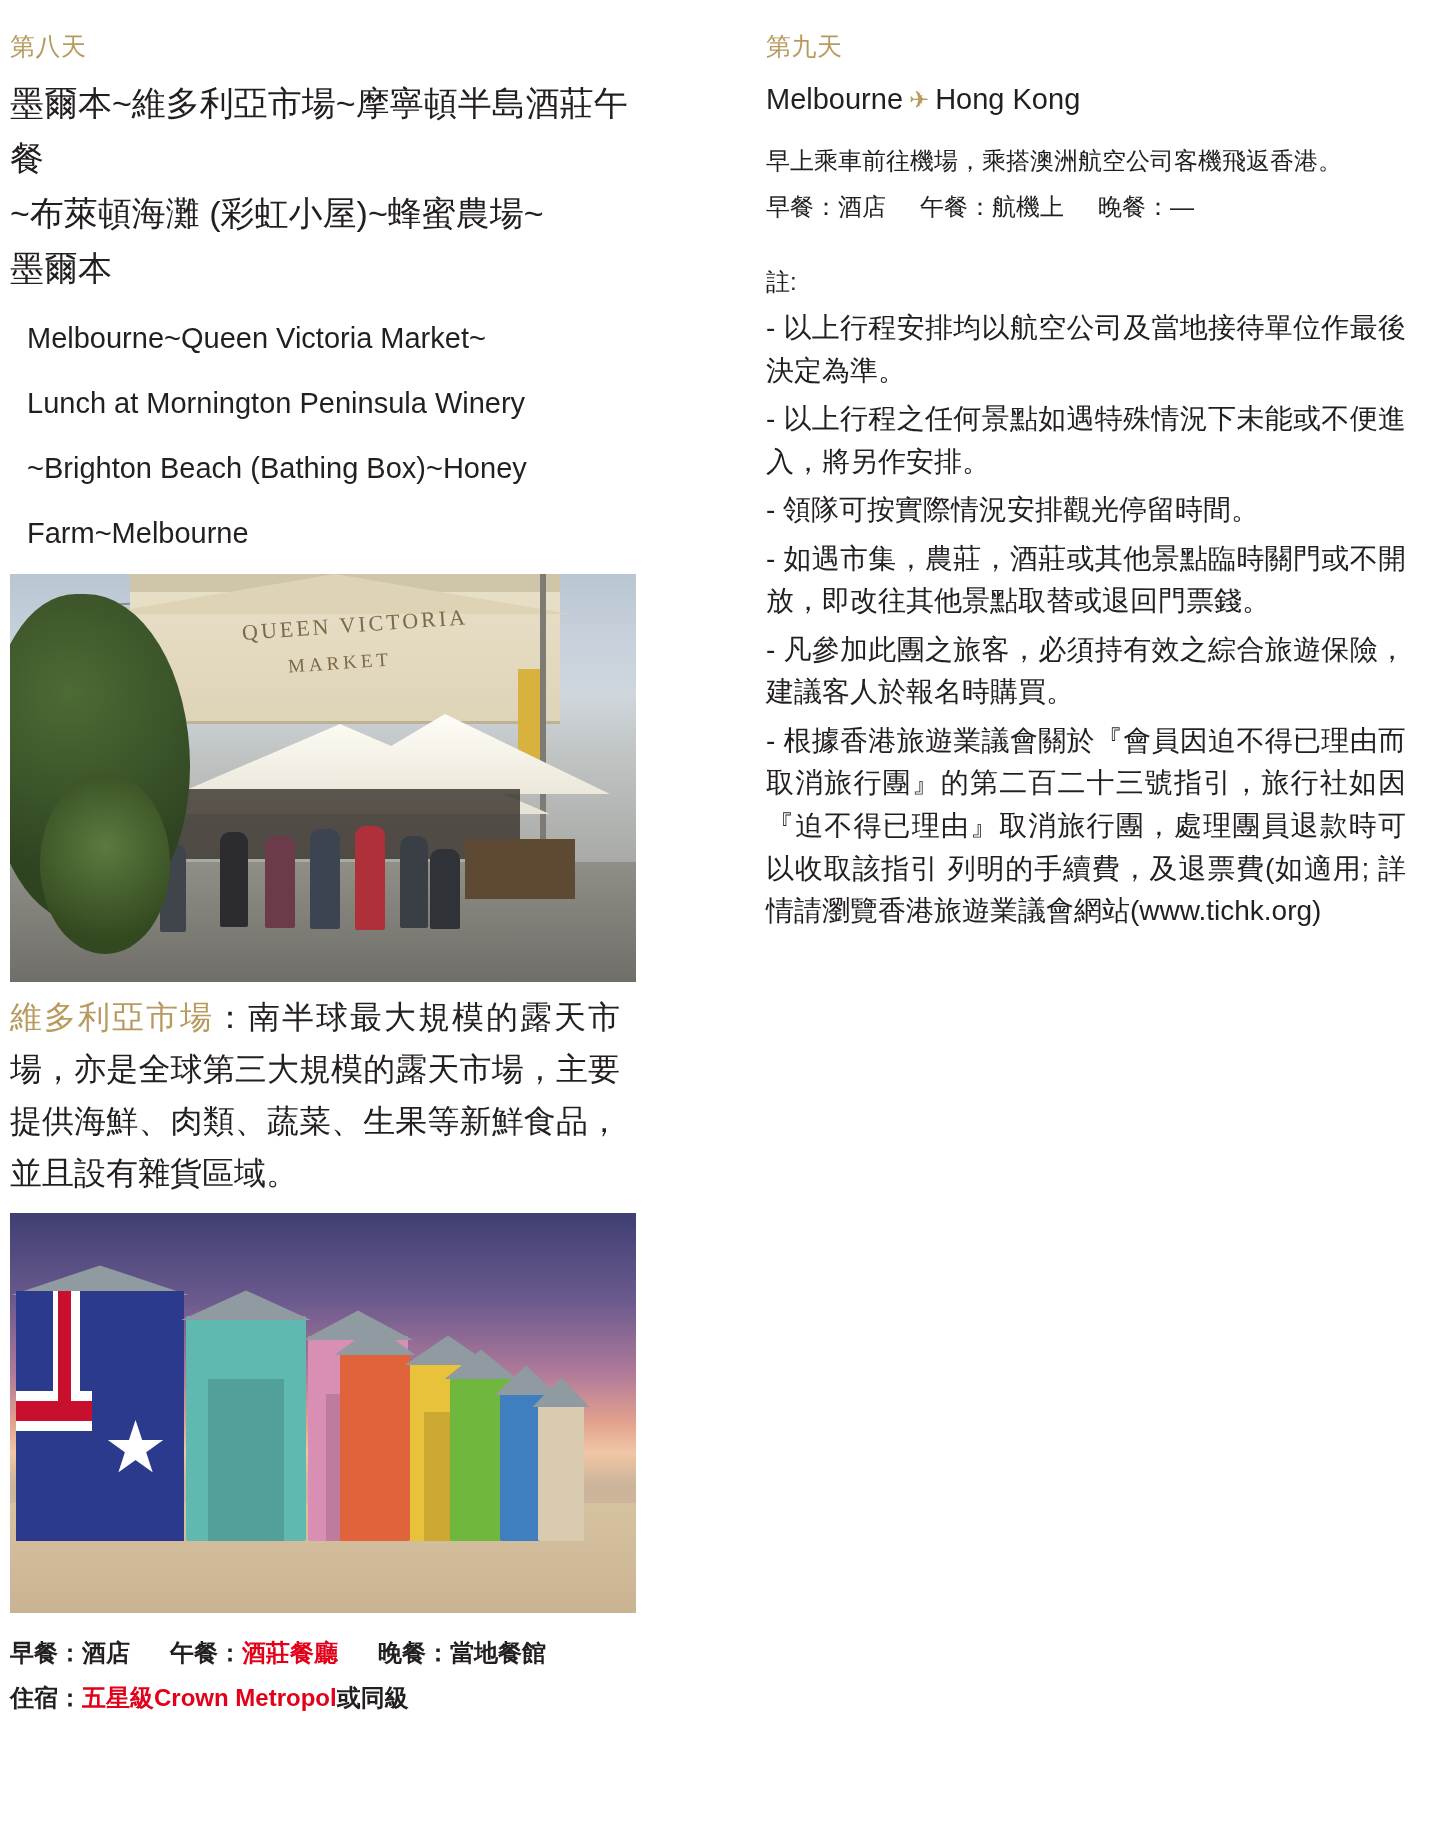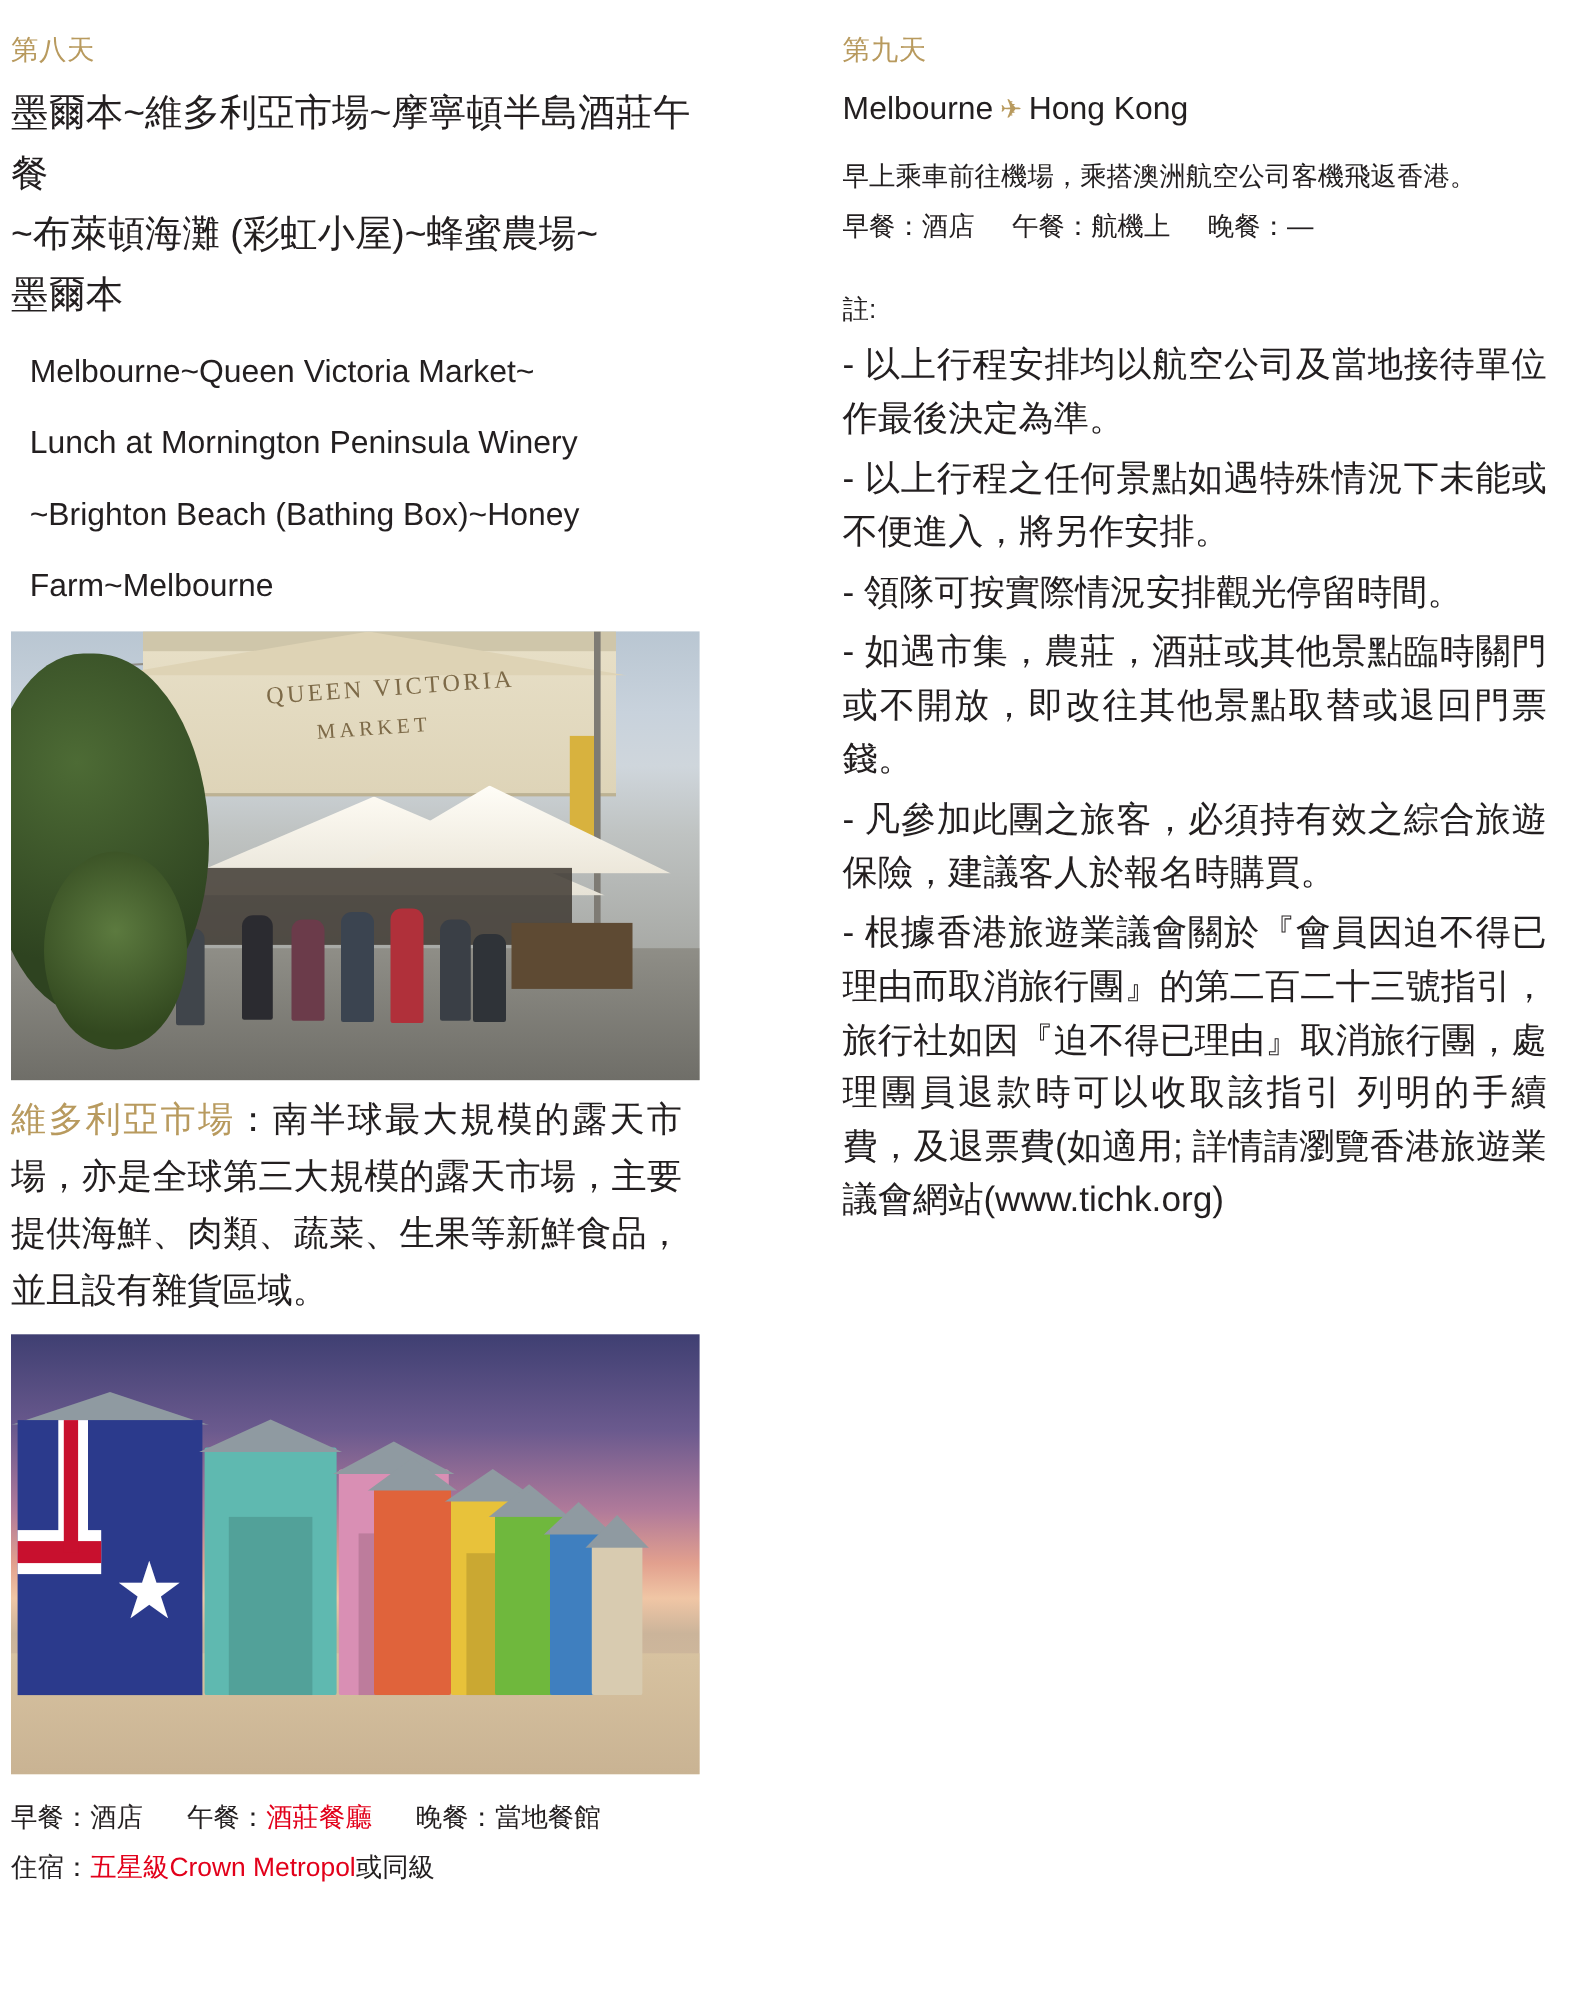--- a/index.html
+++ b/index.html
@@ -221,41 +221,41 @@
     color: #b89a5e;
   }
   .meals {
     font-size: 24px;
     line-height: 1.85;
     margin: 18px 0 0 0;
     color: #231f20;
   }
   .meals .red { color: #e2001a; }
   .meals .sp { display: inline-block; width: 40px; }
-  .meals-row { white-space: nowrap; }
+  .meals-row { white-space: nowrap; font-weight: bold; }
 
   .rbody {
     font-size: 24px;
     line-height: 1.7;
     color: #231f20;
     margin: 0 0 4px 0;
   }
   .rmeals {
     font-size: 24px;
     line-height: 1.8;
     margin: 0 0 26px 0;
   }
   .rmeals .sp { display: inline-block; width: 34px; }
   .note-head {
     font-size: 24px;
     line-height: 1.6;
     margin: 34px 0 6px 0;
   }
   .note-item {
-    font-size: 32px;
+    font-size: 28px;
     line-height: 1.52;
     margin: 0 12px 6px 0;
     text-align: justify;
   }
 </style>
 </head>
 <body>
 
 <div class="page">
   <div class="columns">

